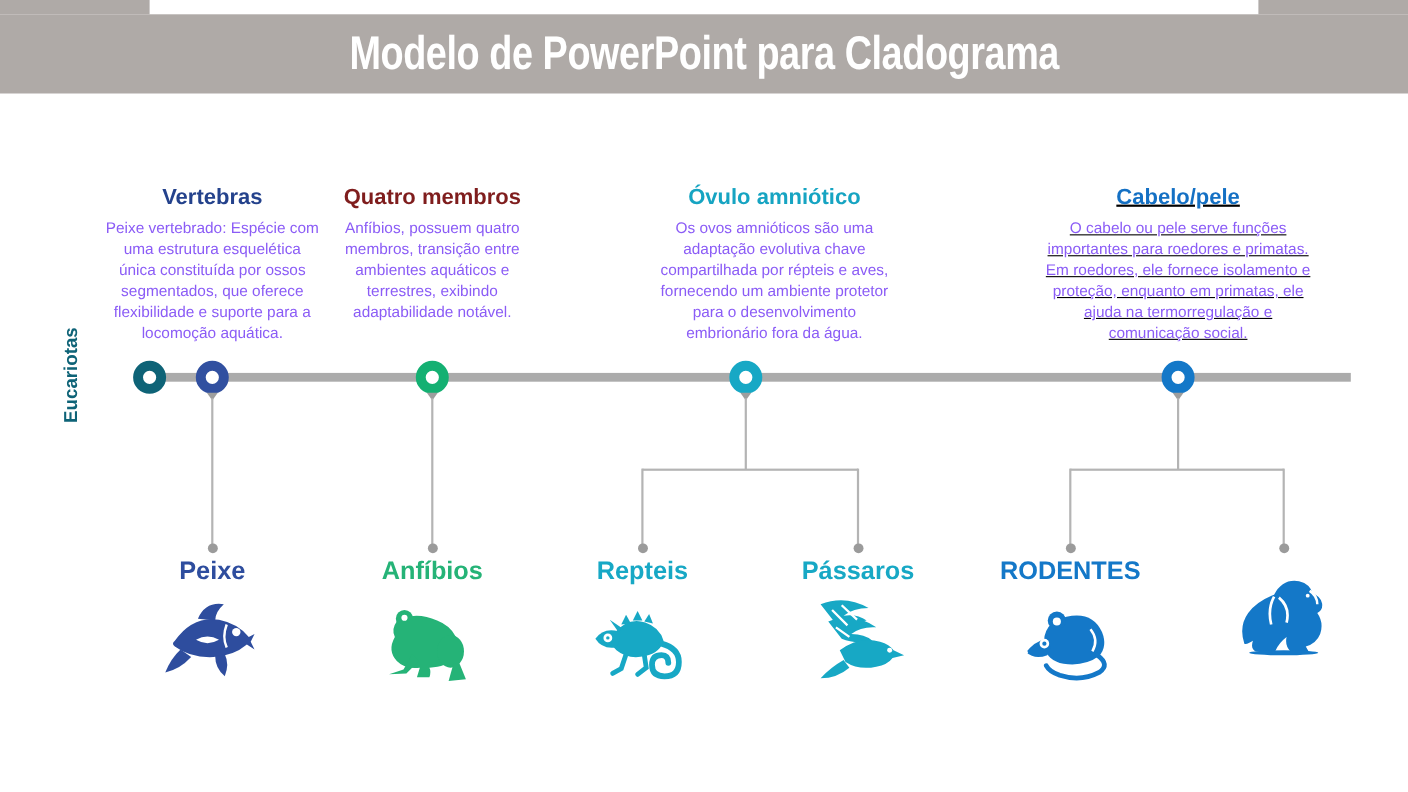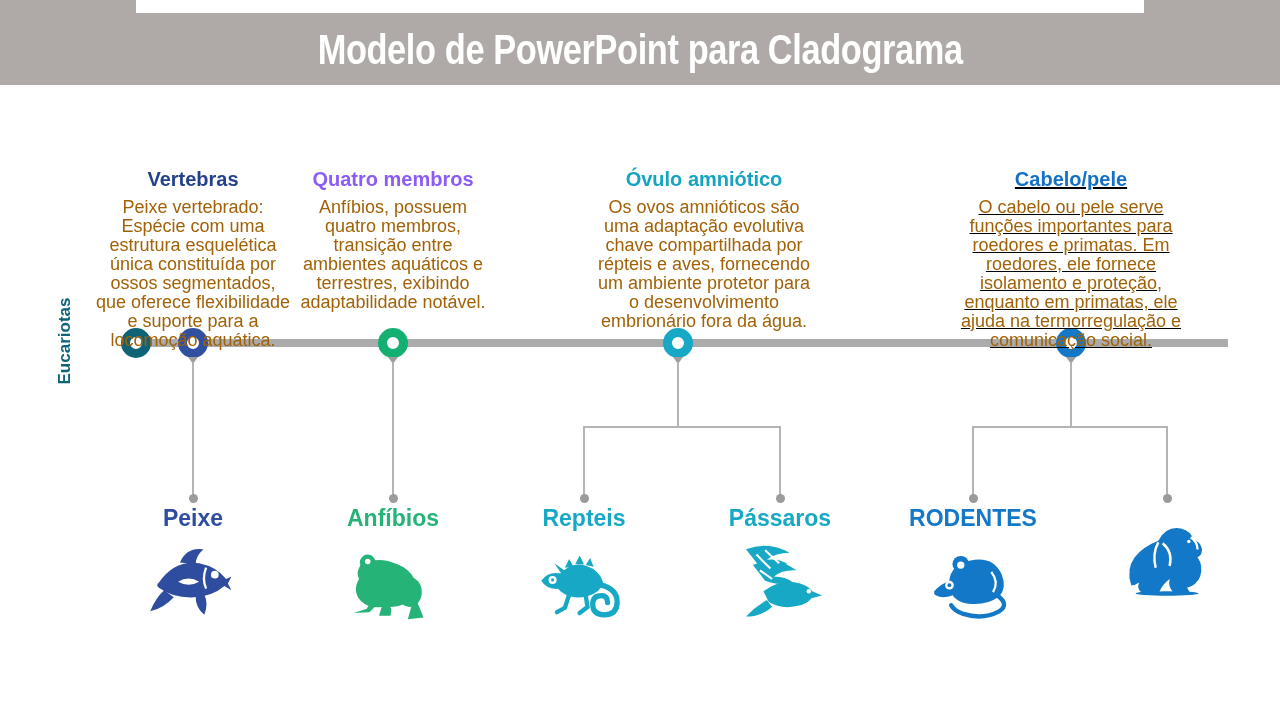--- a/index.html
+++ b/index.html
@@ -15,22 +15,22 @@
   .timeline{left:128px;top:339px;width:1100px;height:8px;background:#ABABAB;}
   .node{width:30px;height:30px;border-radius:50%;background:#fff;box-sizing:border-box;border:9px solid #000;top:328px;}
   .n-teal{border-color:#0E6377;} .n-navy{border-color:#3150A0;} .n-green{border-color:#14B072;} .n-cyan{border-color:#17A8C5;} .n-blue{border-color:#1478C8;}
   .tri{width:0;height:0;border-left:5px solid transparent;border-right:5px solid transparent;border-top:7px solid #9E9E9E;top:357px;}
   .vline{width:1.5px;background:#B4B4B4;}
   .hline{height:1.5px;background:#B4B4B4;}
   .dot{width:9px;height:9px;border-radius:50%;background:#9B9B9B;top:494px;}
   
   .clade{top:169px;text-align:center;}
   .clade h3{margin:0 0 9px 0;font-size:20px;line-height:20px;font-weight:bold;}
-  .clade p{margin:0;font-size:18px;line-height:19px;color:#a16207;}
-  .c-navy h3{color:#24428C;} .c-green h3{color:#8b5cf6;} .c-cyan h3{color:#16A4C2;} .c-blue h3{color:#1470C4;}
+  .clade p{margin:0;font-size:14px;line-height:19px;color:#8b5cf6;}
+  .c-navy h3{color:#24428C;} .c-green h3{color:#7f1d1d;} .c-cyan h3{color:#16A4C2;} .c-blue h3{color:#1470C4;}
   
   .taxon{top:505px;width:180px;text-align:center;}
   .taxon .t-label{font-size:23px;font-weight:bold;display:block;}
   .t-navy{color:#2E4D9E;} .t-green{color:#25B377;} .t-cyan{color:#17A8C5;text-align:center;} .t-blue{color:#1478C8;}
   .taxon svg{margin-top:8px;}
   .f-navy{fill:#2E4D9E;} .f-green{fill:#25B377;} .f-cyan{fill:#17A8C5;} .f-blue{fill:#1478C8;}
   .s-cyan{stroke:#17A8C5;} .s-blue{stroke:#1478C8;}
 </style>
 </head>
 <body>

